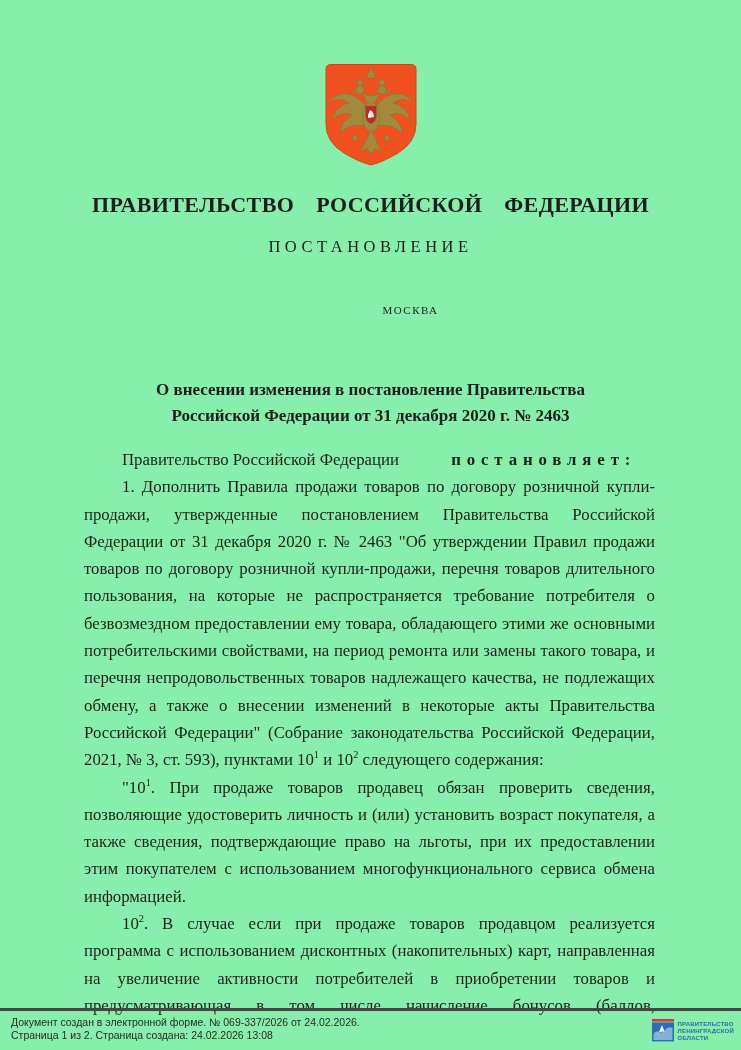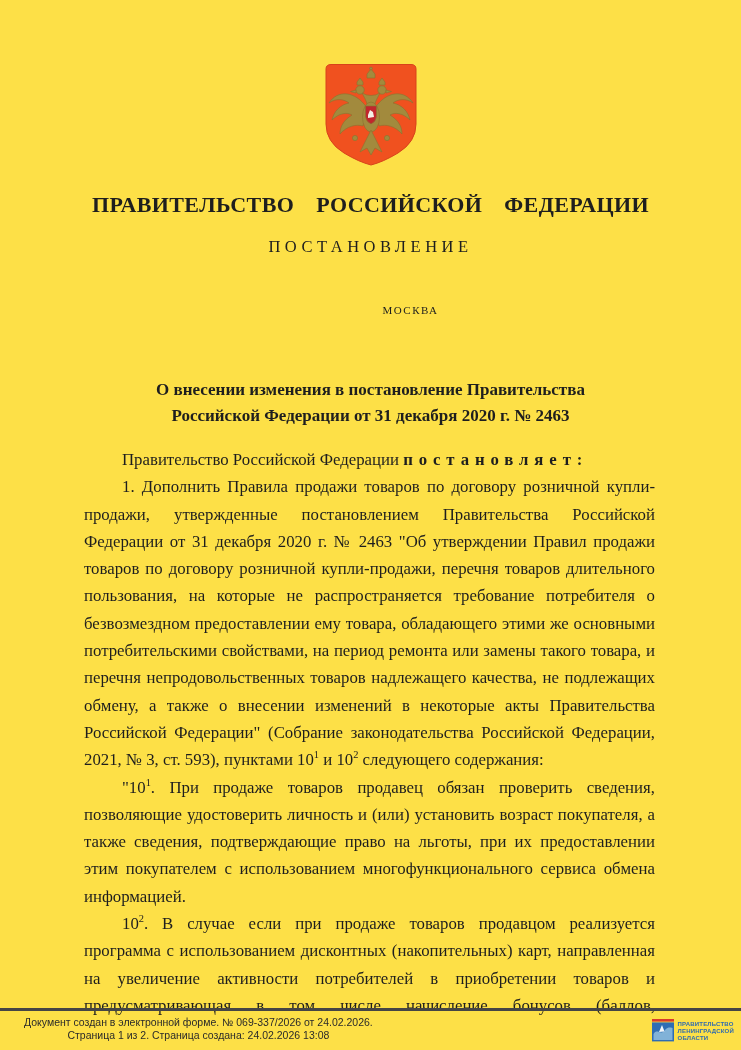--- a/index.html
+++ b/index.html
@@ -1,20 +1,20 @@
 <!DOCTYPE html>
 <html><head>
 <meta charset="utf-8">
 <style>
   html, body { margin: 0; padding: 0; background: #ffffff; }
   .page {
     position: relative;
     width: 741px;
     height: 1050px;
-    background: #fde047;
+    background: #86efac;
     overflow: hidden;
     font-family: "Liberation Serif", serif;
     color: #1e1e1e;
   }
   .emblem {
     position: absolute;
     top: 62px;
     left: 50%;
     transform: translateX(-50%);
     width: 104px;
@@ -55,44 +55,44 @@
     right: 86px;
     top: 446px;
     font-size: 16.8px;
     line-height: 27.3px;
     text-align: justify;
   }
   .body-text p { margin: 0; text-indent: 38px; }
   .decree-bold {
     font-weight: bold;
     letter-spacing: 0.35em;
+    margin-left: 48px;
   }
   .body-text sup {
     font-size: 0.62em;
     line-height: 0;
     vertical-align: super;
   }
   .p-continues { text-align-last: justify; }
   .footer-rule {
     position: absolute;
     left: 0;
     right: 0;
     top: 1008px;
     height: 2.5px;
     background: #454545;
   }
   .footer-text {
     position: absolute;
-    left: 24px;
+    left: 11px;
     top: 1016px;
     font-family: "Liberation Sans", sans-serif;
     font-size: 10.5px;
     line-height: 12.5px;
     color: #2a2a2a;
-    text-align: center;
   }
   .footer-logo {
     position: absolute;
     right: 7px;
     top: 1019px;
     display: flex;
     align-items: flex-start;
     gap: 4px;
   }
   .footer-logo-text {

